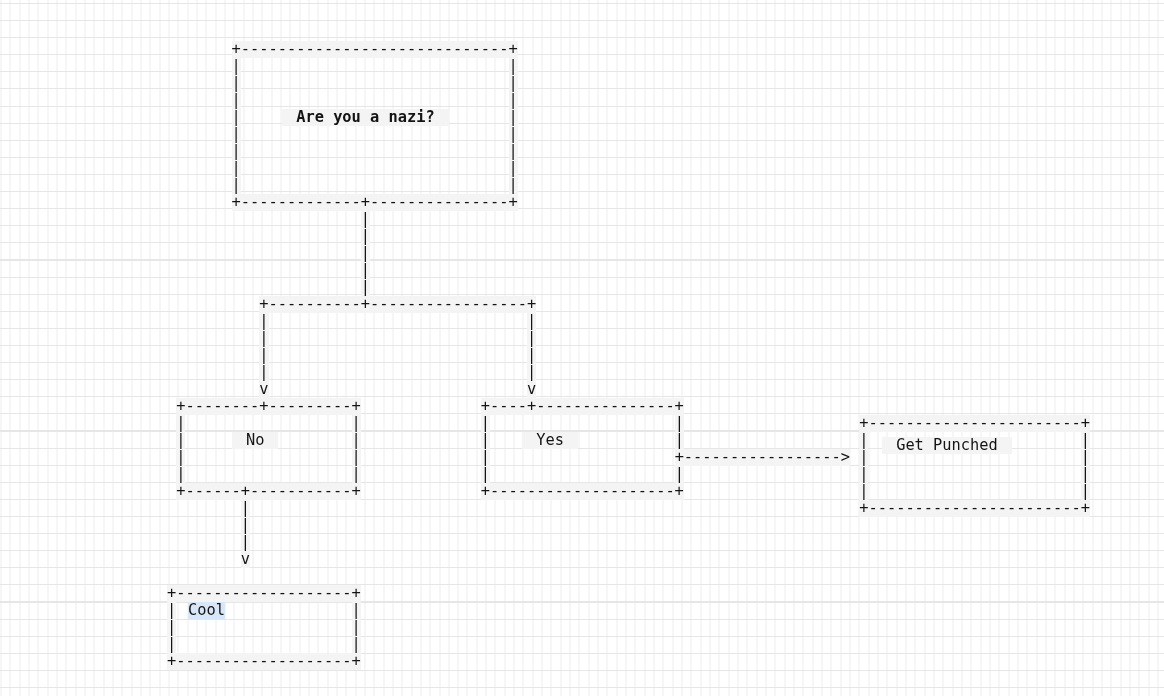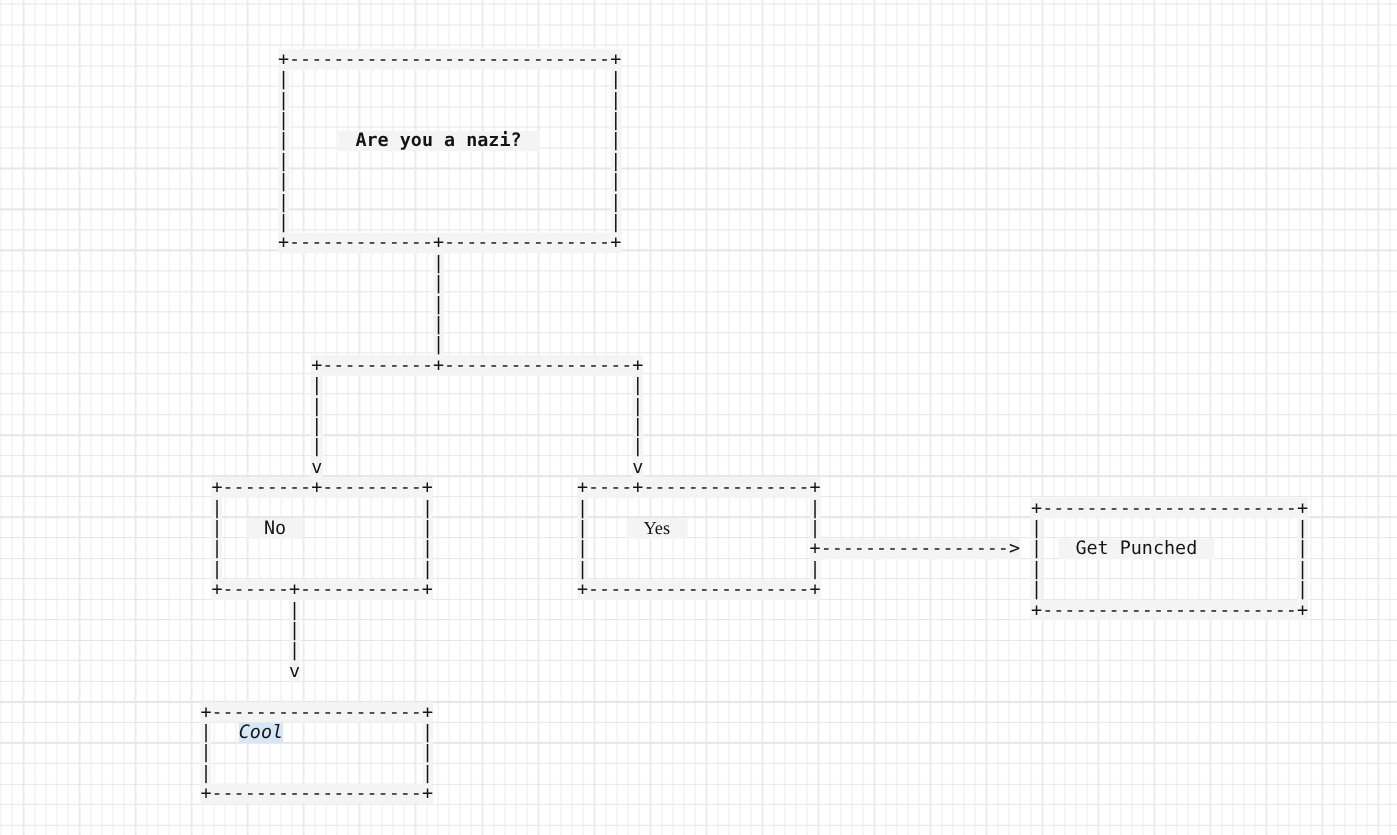--- a/index.html
+++ b/index.html
@@ -69,50 +69,50 @@
 v</div>
     <div class="run line" style="left: 176.23px; top: 398px;">+--------+---------+</div>
     <div class="run line" style="left: 176.23px; top: 415px;">|
 |
 |
 |</div>
     <div class="run line" style="left: 351.6px; top: 415px;">|
 |
 |
 |</div>
-    <div class="run text" style="left: 206px; top: 432px;">No</div>
+    <div class="run text" style="left: 232px; top: 432px;">No</div>
     <div class="run line" style="left: 176.23px; top: 483px;">+------+-----------+</div>
     <div class="run line" style="left: 480.82px; top: 398px;">+----+---------------+</div>
     <div class="run line" style="left: 480.82px; top: 415px;">|
 |
 |
 |</div>
     <div class="run line" style="left: 674.65px; top: 415px;">|
 |</div>
-    <div class="run text" style="left: 522.2px; top: 432px; font-family: Liberation Serif, serif;">Yes</div>
+    <div class="run text" style="left: 522.2px; top: 432px;">Yes</div>
     <div class="run line" style="left: 674.65px; top: 449px;">+-----------------&gt;</div>
     <div class="run line" style="left: 674.65px; top: 466px;">|</div>
     <div class="run line" style="left: 480.82px; top: 483px;">+--------------------+</div>
     <div class="run line" style="left: 859.25px; top: 415px;">+-----------------------+</div>
     <div class="run line" style="left: 859.25px; top: 432px;">|
 |
 |
 |</div>
     <div class="run line" style="left: 1080.77px; top: 432px;">|
 |
 |
 |</div>
-    <div class="run text" style="left: 882.17px; top: 449px;">Get Punched</div>
+    <div class="run text" style="left: 882.17px; top: 437px;">Get Punched</div>
     <div class="run line" style="left: 859.25px; top: 500px;">+-----------------------+</div>
     <div class="run line" style="left: 240.84px; top: 500px;">|
 |
 |
 v</div>
     <div class="run line" style="left: 167px; top: 585px;">+-------------------+</div>
     <div class="run line" style="left: 167px; top: 602px;">|
 |
 |</div>
     <div class="run line" style="left: 351.6px; top: 602px;">|
 |
 |</div>
-    <div class="run selected" style="left: 199px; top: 602px; font-style: italic;">Cool</div>
+    <div class="run selected" style="left: 188px; top: 602px;">Cool</div>
     <div class="run line" style="left: 167px; top: 653px;">+-------------------+</div>
   </div>
 
 </body></html>

